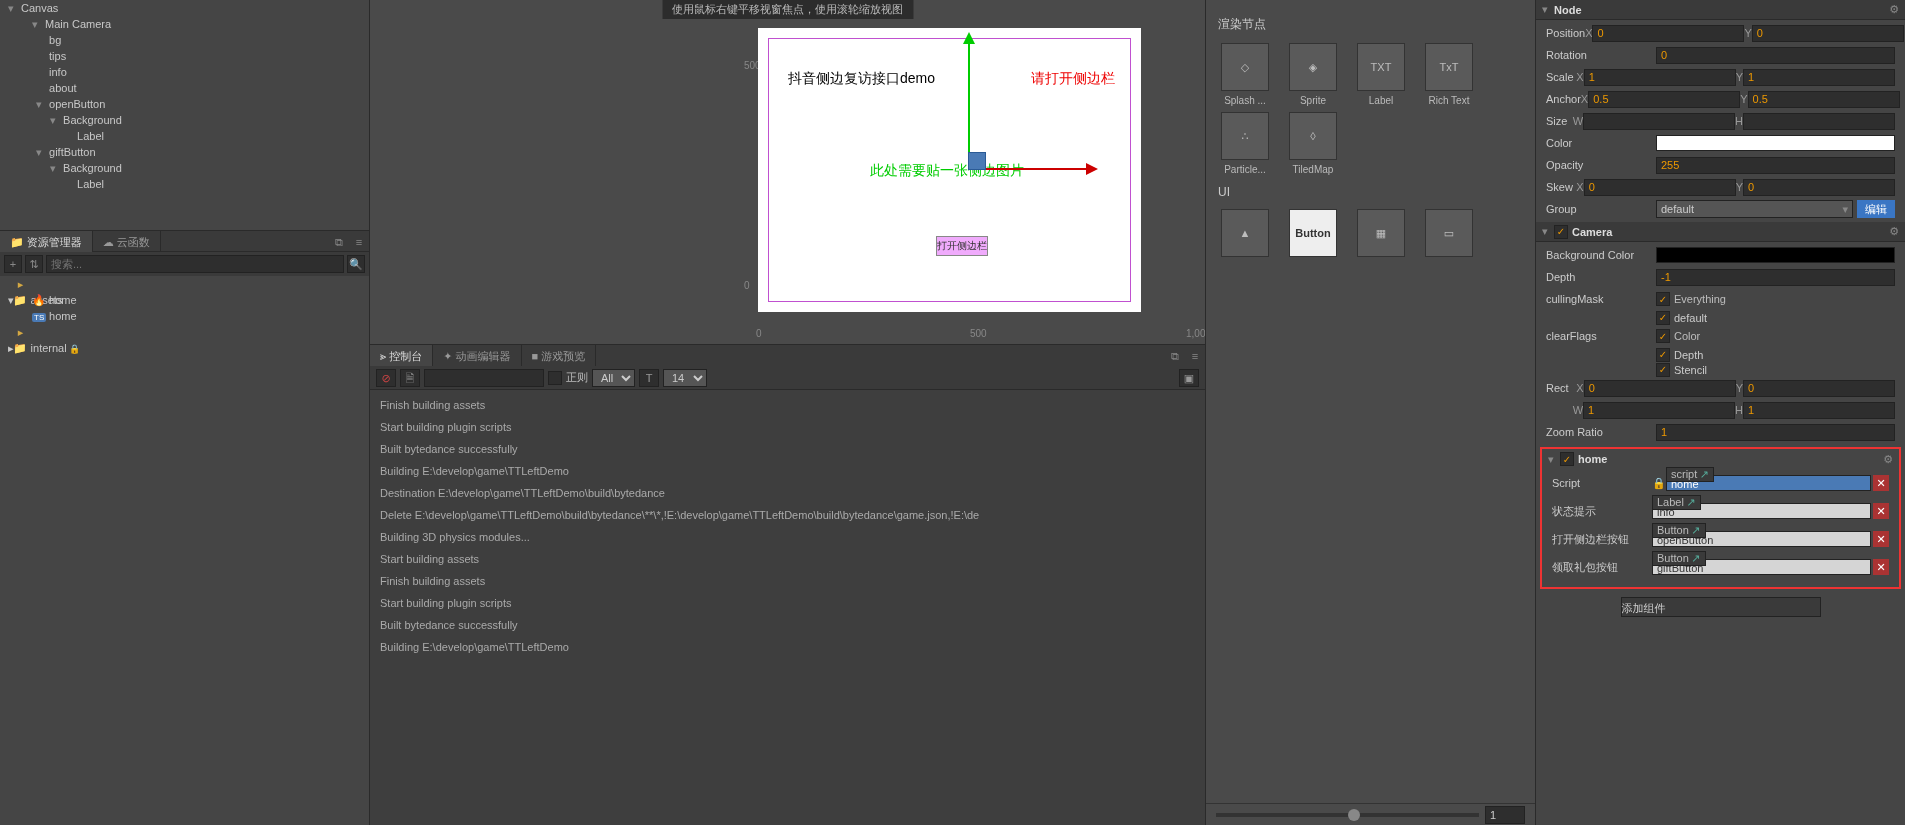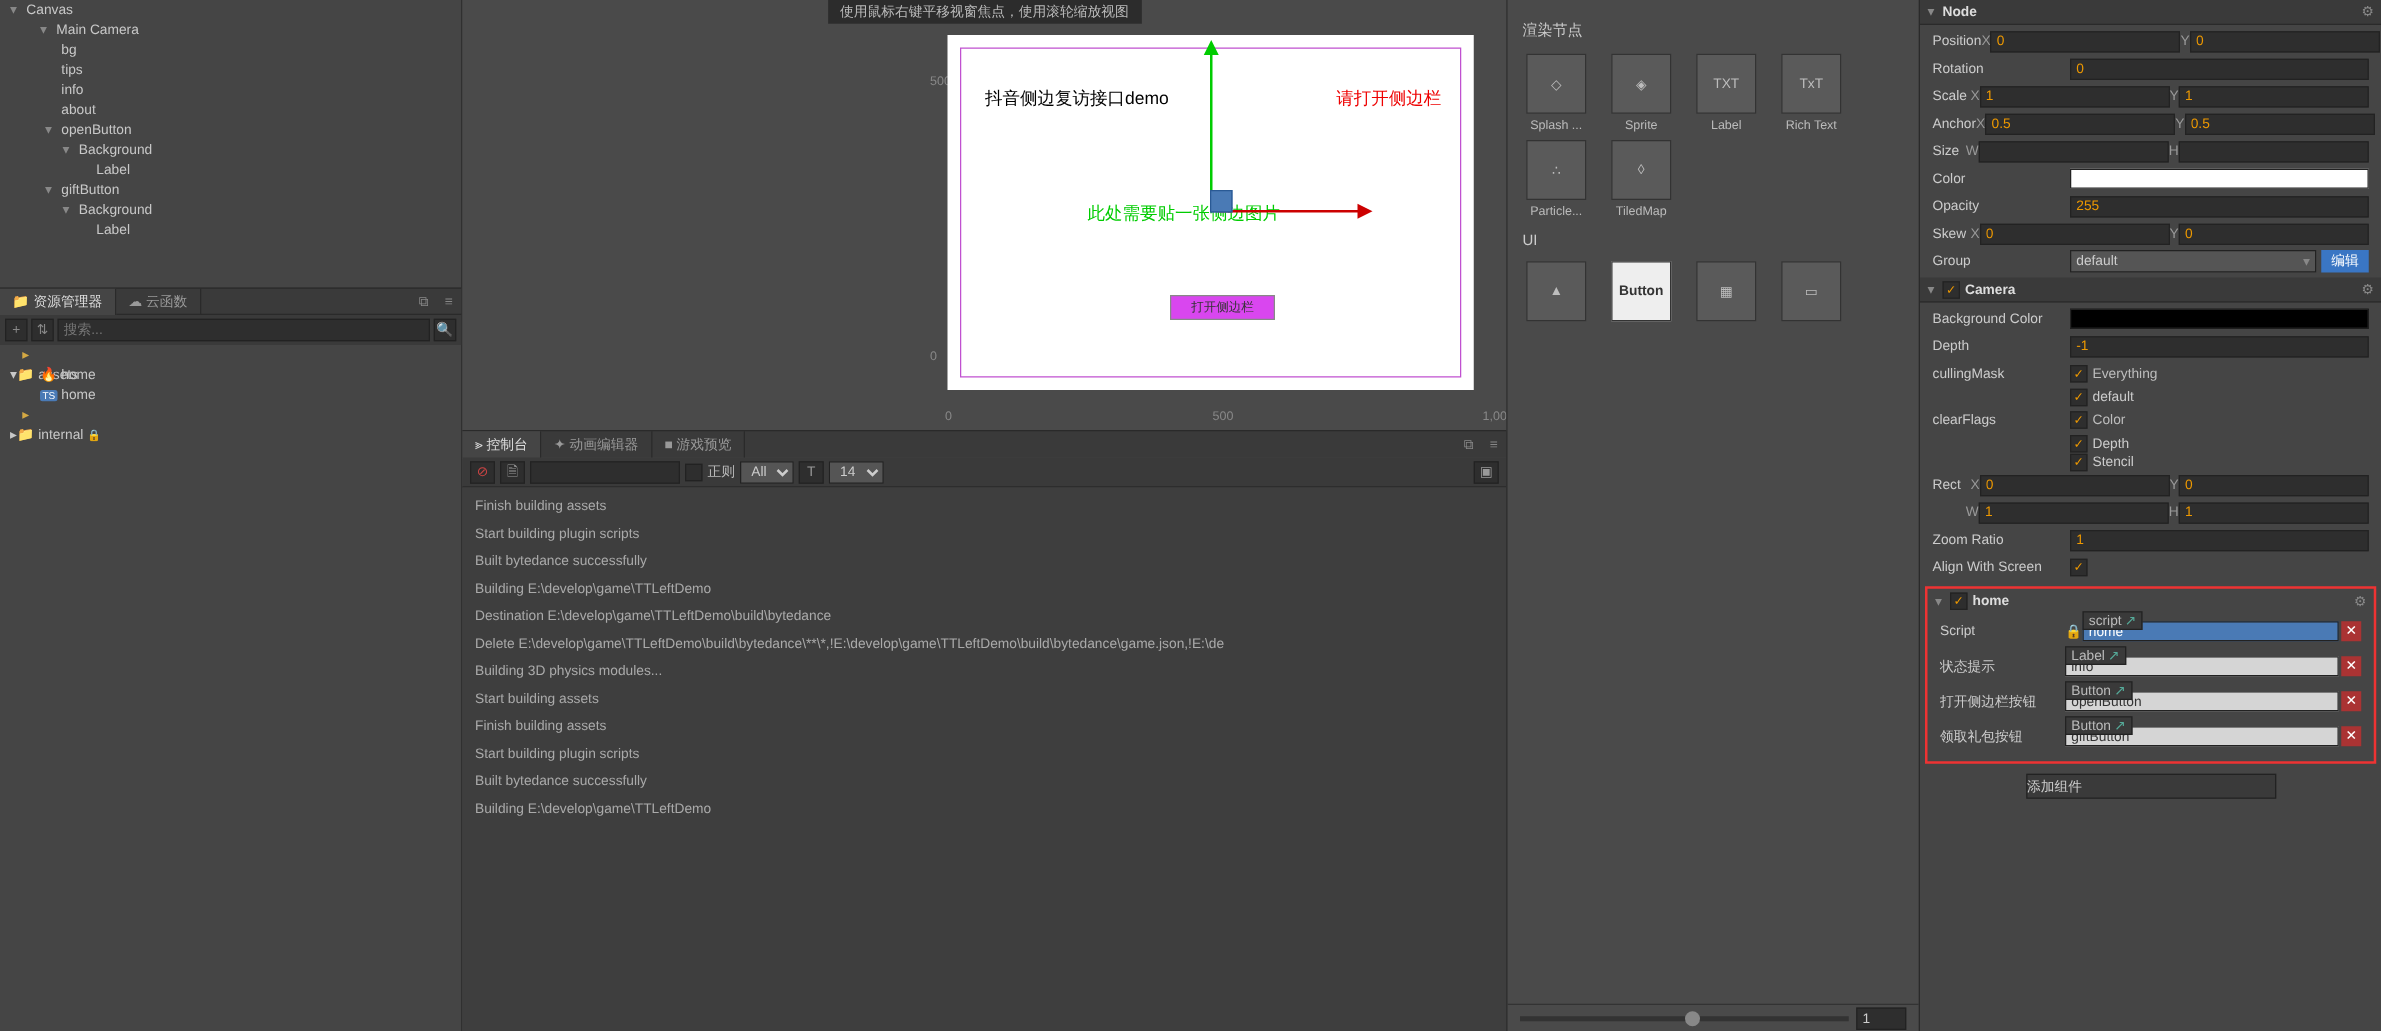--- a/index.html
+++ b/index.html
@@ -30,31 +30,31 @@
 .asset-item .ic { display: inline-block; width: 14px; text-align: center; }
 .ic-folder { color: #d4a843; }
 .ic-fire { color: #e67e22; }
 .ic-ts { background: #4a7ab5; color: #fff; font-size: 8px; padding: 0 2px; border-radius: 2px; }
 .ic-lock { color: #888; font-size: 9px; }
 
 
 .center-panel { flex: 1; background: #454545; }
 .scene-view { height: 344px; position: relative; background: #4a4a4a; overflow: hidden; }
 .scene-hint { position: absolute; top: 0; left: 50%; transform: translateX(-50%); background: rgba(0,0,0,0.4); color: #bbb; padding: 2px 10px; }
-.canvas-area { position: absolute; left: 388px; top: 28px; width: 421px; height: 284px; background: #fff; }
+.canvas-area { position: absolute; left: 388px; top: 28px; width: 383px; height: 284px; background: #fff; }
 .purple-rect { position: absolute; left: 10px; top: 10px; right: 10px; bottom: 10px; border: 1px solid #c050d0; }
 .scene-text1 { position: absolute; left: 30px; top: 42px; color: #000; font-size: 14px; }
 .scene-text2 { position: absolute; right: 26px; top: 42px; color: #e00; font-size: 14px; }
 .scene-text3 { position: absolute; left: 112px; top: 134px; color: #0c0; font-size: 14px; }
 .gizmo-v { position: absolute; left: 210px; top: 8px; width: 2px; height: 120px; background: #0c0; }
 .gizmo-v::after { content: ""; position: absolute; top: -10px; left: -5px; border: 6px solid transparent; border-bottom: 12px solid #0c0; }
 .gizmo-h { position: absolute; left: 216px; top: 140px; width: 120px; height: 2px; background: #c00; }
 .gizmo-h::after { content: ""; position: absolute; right: -10px; top: -5px; border: 6px solid transparent; border-left: 12px solid #c00; }
 .gizmo-box { position: absolute; left: 210px; top: 124px; width: 18px; height: 18px; background: #4a7ab5; border: 1px solid #2a5a95; }
-.scene-btn { position: absolute; left: 178px; top: 208px; padding: 2px 16px; background: #d946ef; border: 1px solid #888; font-size: 10px; color: #333; }
+.scene-btn { position: absolute; left: 178px; top: 208px; padding: 2px 0; background: #f0abfc; border: 1px solid #888; font-size: 10px; color: #333; }
 .ruler-v-tick { position: absolute; left: 374px; color: #888; font-size: 10px; }
 .ruler-h-tick { position: absolute; top: 328px; color: #888; font-size: 10px; }
 
 .console-tabs { height: 22px; background: #3a3a3a; border-top: 1px solid #2a2a2a; display: flex; }
 .console-toolbar { height: 24px; background: #3a3a3a; display: flex; align-items: center; padding: 2px 6px; gap: 4px; border-bottom: 1px solid #2a2a2a; }
 .ct-btn { width: 20px; height: 18px; background: #2e2e2e; border: 1px solid #222; text-align: center; line-height: 16px; cursor: pointer; color: #999; }
 .ct-input { height: 18px; background: #2e2e2e; border: 1px solid #222; color: #ccc; padding: 0 4px; }
 .ct-sel { height: 18px; background: #555; border: 1px solid #222; color: #ccc; padding: 0 4px; }
 .console-body { flex: 1; background: #3e3e3e; overflow: auto; padding: 4px 10px; font-family: Consolas, monospace; }
 .log-line { color: #aaa; line-height: 22px; white-space: pre; }
@@ -382,24 +382,20 @@
         <span class="prop-label"></span>
         <span class="prop-sub">W</span>
         <input class="prop-input" value="1" style="">
         <span class="prop-sub">H</span>
         <input class="prop-input" value="1" style="">
       </div>
     <div class="prop-row">
         <span class="prop-label">Zoom Ratio</span>
         <input class="prop-input" value="1" style="">
       </div>
-    <div class="prop-row">
-        <span class="prop-label">Align With Screen</span>
-        <div class="chk-inline on"></div>
-      </div>
   </div>
 
   <div class="highlight-box">
     <div class="insp-header" style="background:transparent;border:none">
       <span class="arrow">▾</span>
         <span class="chk on"></span>
         <span class="title">home</span>
         <span class="gear">⚙</span>
     </div>
     <div class="script-row">

